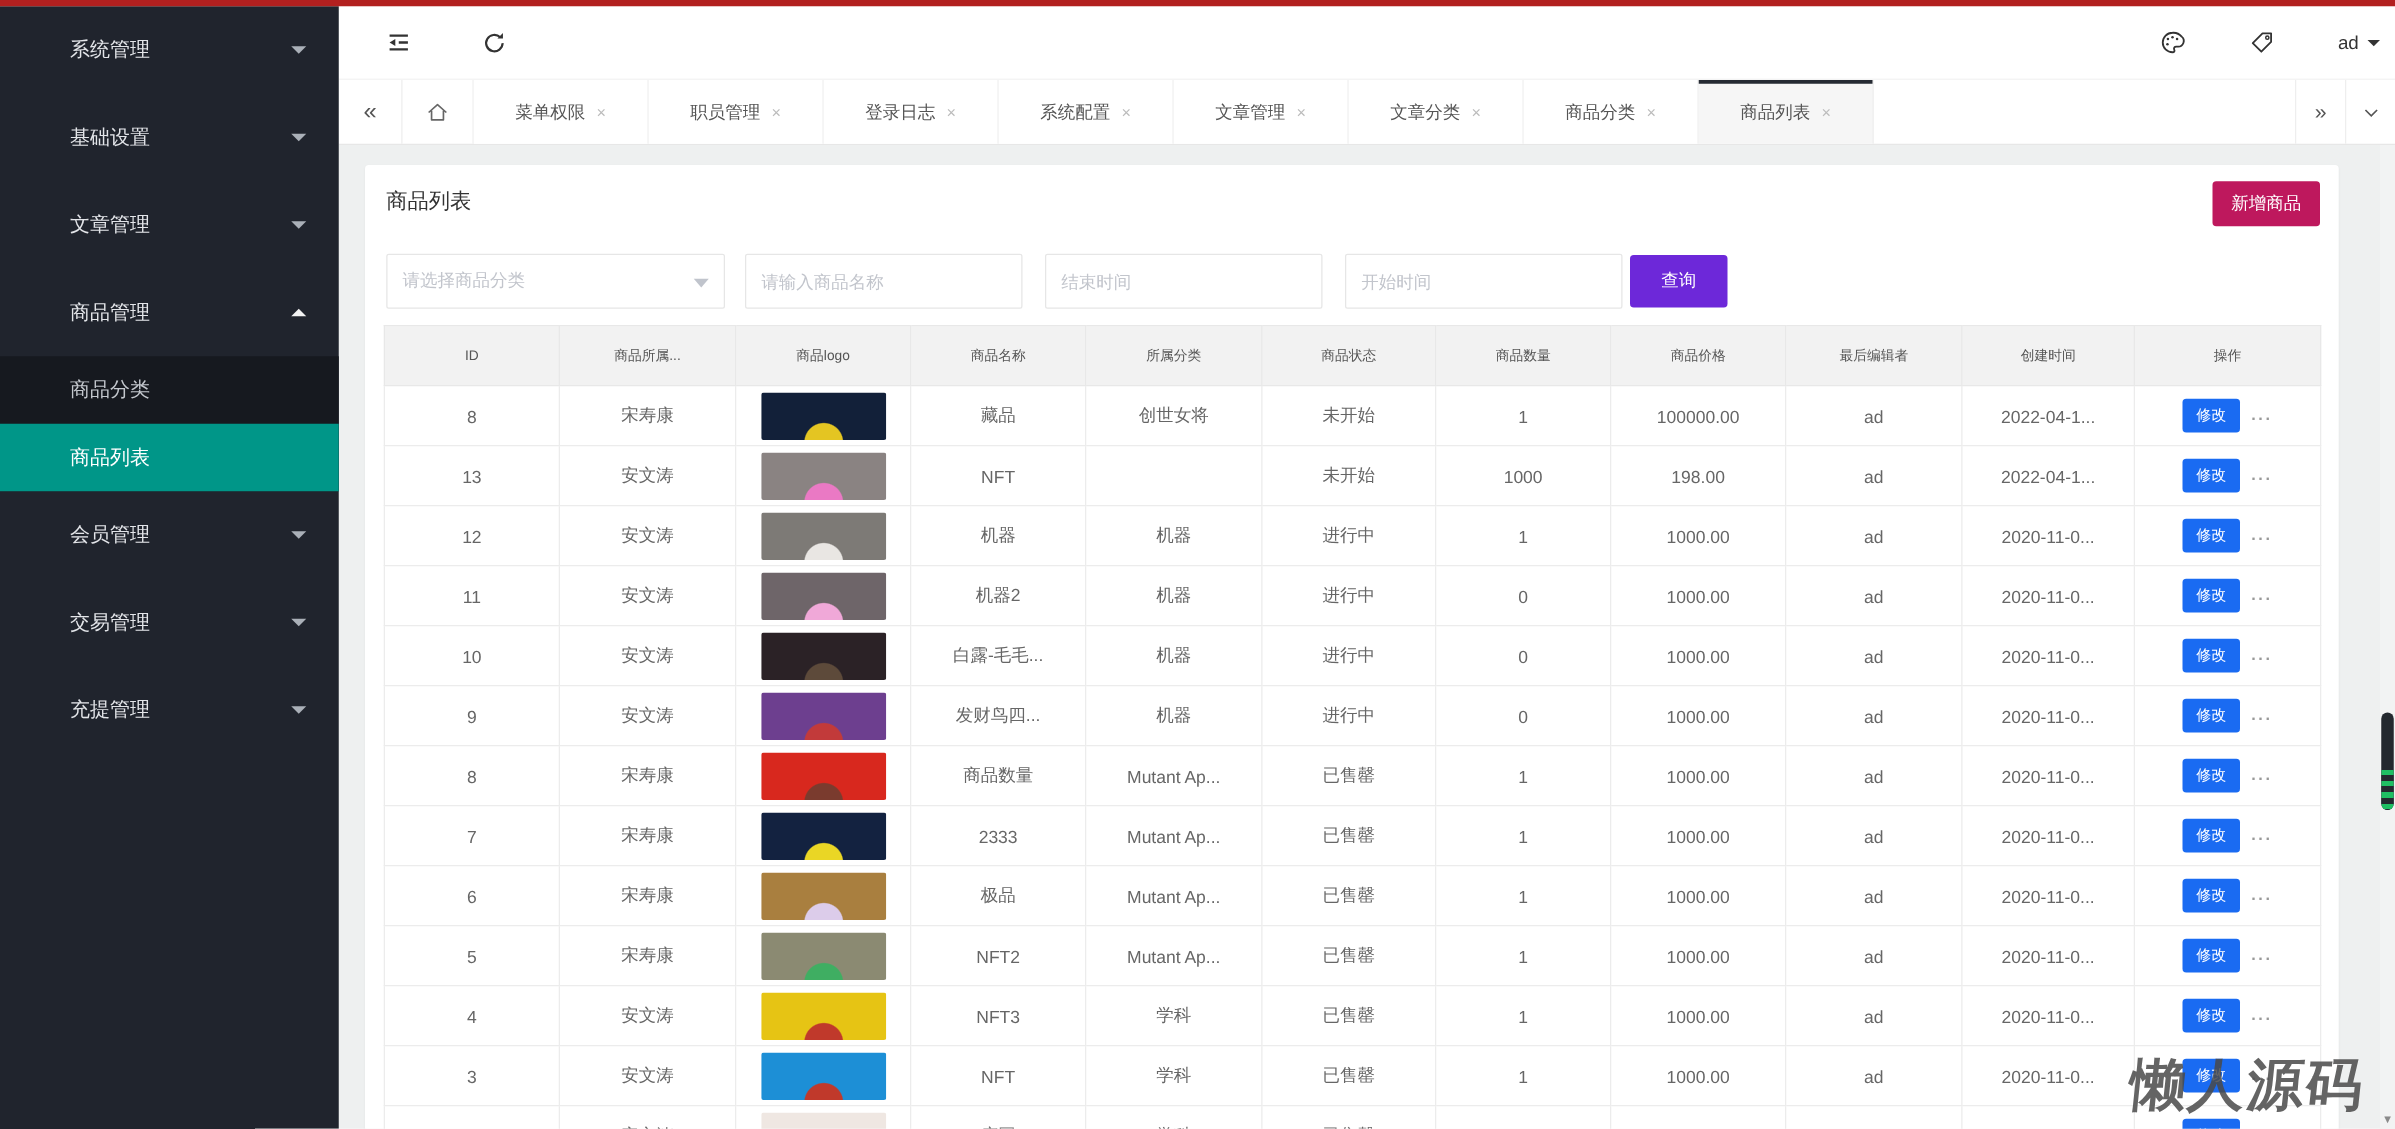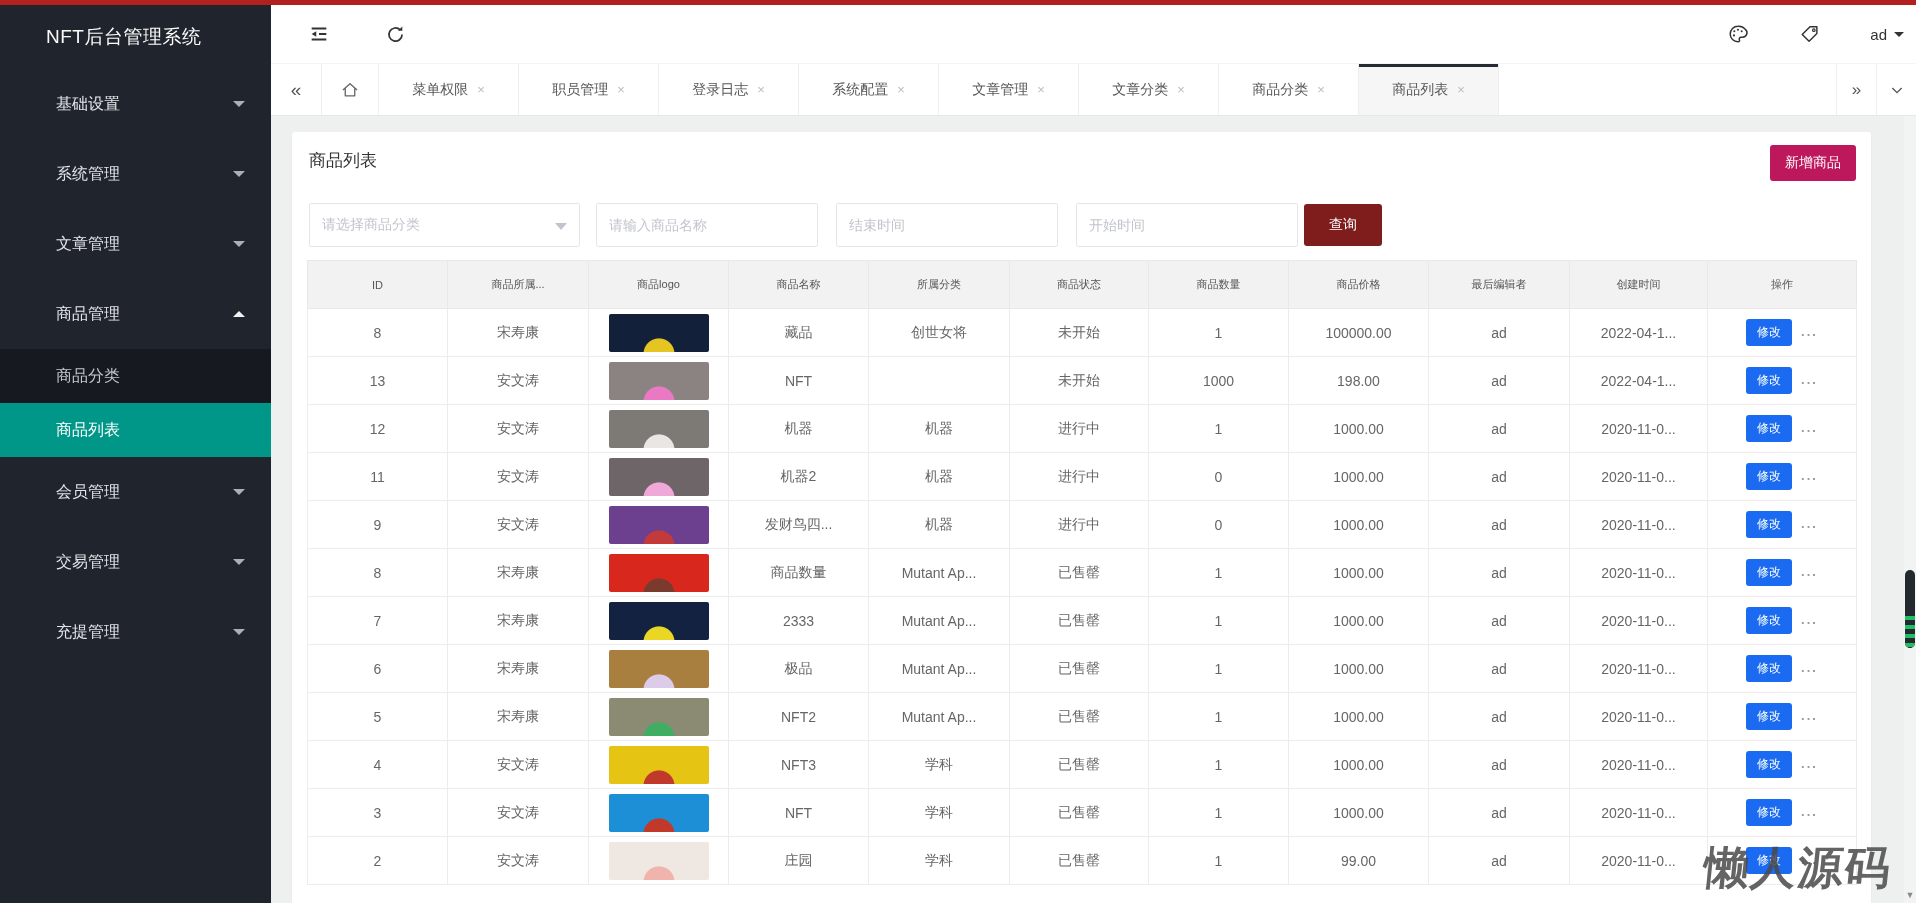--- a/index.html
+++ b/index.html
@@ -73,28 +73,27 @@
   .watermark { position:absolute; left:1704px; top:838px; font-size:45px; font-weight:bold; color:#4a4a4a; opacity:.85; transform:skewX(-6deg); letter-spacing:2px; z-index:45; }
 
   svg { display:block; }
 </style>
 </head>
 <body>
 
 <div class="red-strip"></div>
 
 <aside class="sidebar">
-  <div class="sidebar-title">NFT后台管理系统</div>
   <nav>
       <div class="side-item">
+        <span>系统管理</span>
+        <span class="caret-down"></span>
+      </div>
+      <div class="side-item">
         <span>基础设置</span>
-        <span class="caret-down"></span>
-      </div>
-      <div class="side-item">
-        <span>系统管理</span>
         <span class="caret-down"></span>
       </div>
       <div class="side-item">
         <span>文章管理</span>
         <span class="caret-down"></span>
       </div>
       <div class="side-item">
         <span>商品管理</span>
         <span class="caret-up"></span>
       </div>
@@ -215,21 +214,21 @@
   </div>
 
   <div class="filters">
     <div class="f-select">
       <span>请选择商品分类</span>
       <span class="sel-caret"></span>
     </div>
     <input class="f-input gap16" placeholder="请输入商品名称" style="">
     <input class="f-input gap18" placeholder="结束时间" style="">
     <input class="f-input gap18" placeholder="开始时间" style="">
-    <button class="btn btn-search gap6" style="background: #7f1d1d;">查询</button>
+    <button class="btn btn-search gap6" style="background: #6d28d9;">查询</button>
   </div>
 
   <table>
     <colgroup>
       <col style="width:140px">
         <col style="width:141px">
         <col style="width:140px">
         <col style="width:140px">
       <col style="width:141px">
         <col style="width:139px">
@@ -309,20 +308,35 @@
           <td>机器2</td>
           <td>机器</td>
           <td>进行中</td>
           <td>0</td>
           <td>1000.00</td>
           <td>ad</td>
           <td>2020-11-0...</td>
           <td><span class="btn-edit" style="background: rgb(26, 107, 242);">修改</span><span class="dots">...</span></td>
         </tr>
         <tr>
+          <td>10</td>
+          <td>安文涛</td>
+          <td>
+            <div class="logo-thumb" style="background-color: rgb(43, 34, 38); background-image: radial-gradient(circle at 50% 105%, rgb(93, 74, 58) 0px, rgb(93, 74, 58) 15px, rgba(0, 0, 0, 0) 16px);"></div>
+          </td>
+          <td>白露-毛毛...</td>
+          <td>机器</td>
+          <td>进行中</td>
+          <td>0</td>
+          <td>1000.00</td>
+          <td>ad</td>
+          <td>2020-11-0...</td>
+          <td><span class="btn-edit" style="background: rgb(26, 107, 242);">修改</span><span class="dots">...</span></td>
+        </tr>
+        <tr>
           <td>9</td>
           <td>安文涛</td>
           <td>
             <div class="logo-thumb" style="background-color: rgb(109, 63, 143); background-image: radial-gradient(circle at 50% 105%, rgb(194, 58, 58) 0px, rgb(194, 58, 58) 15px, rgba(0, 0, 0, 0) 16px);"></div>
           </td>
           <td>发财鸟四...</td>
           <td>机器</td>
           <td>进行中</td>
           <td>0</td>
           <td>1000.00</td>

